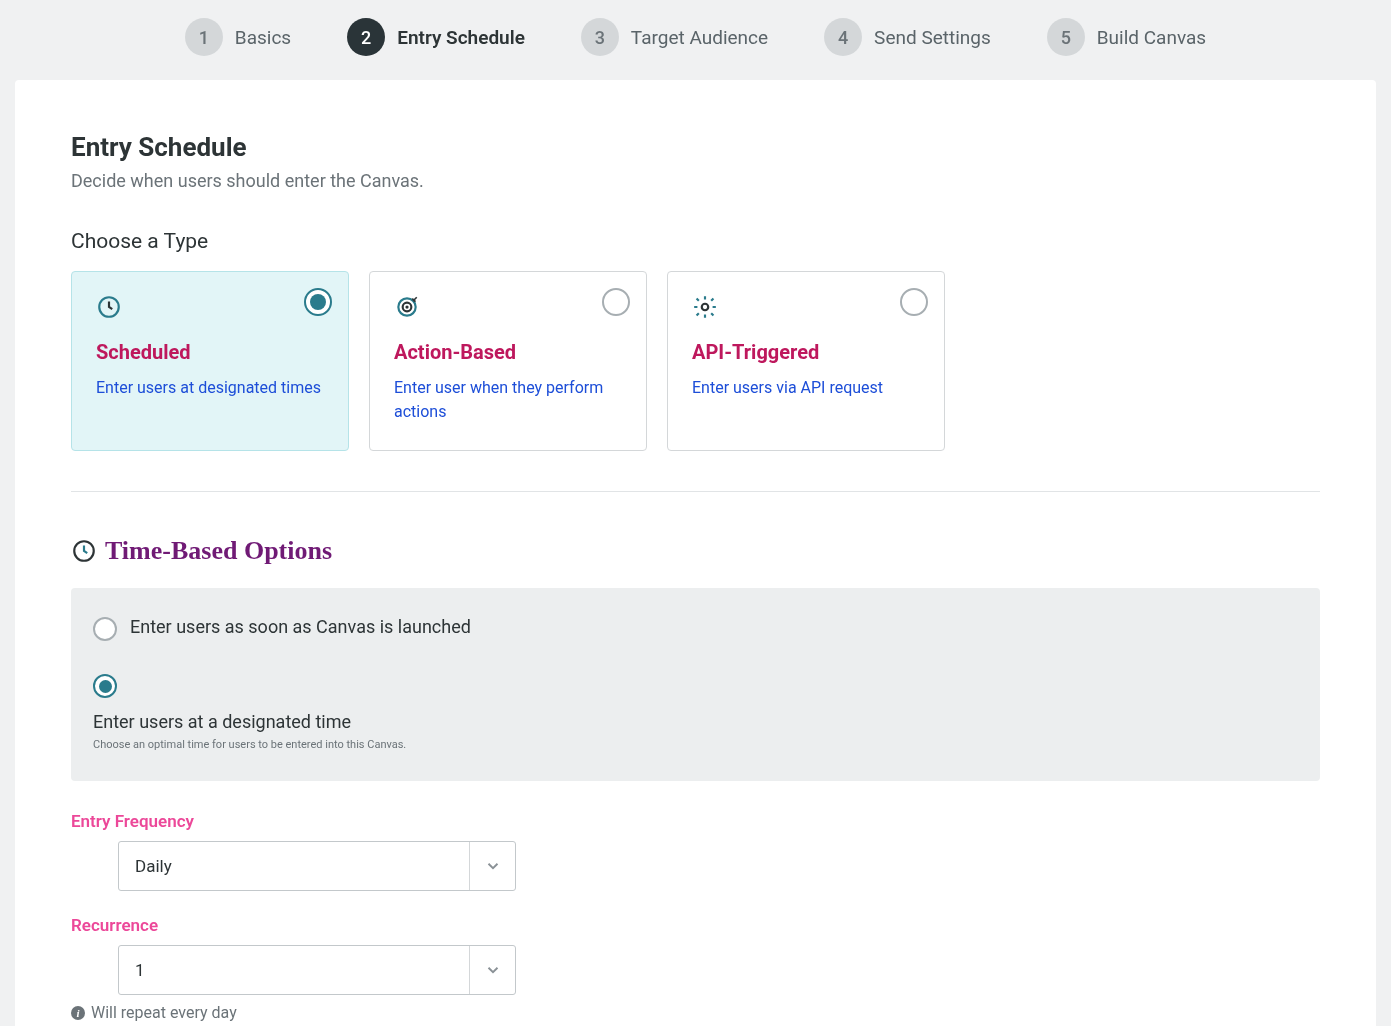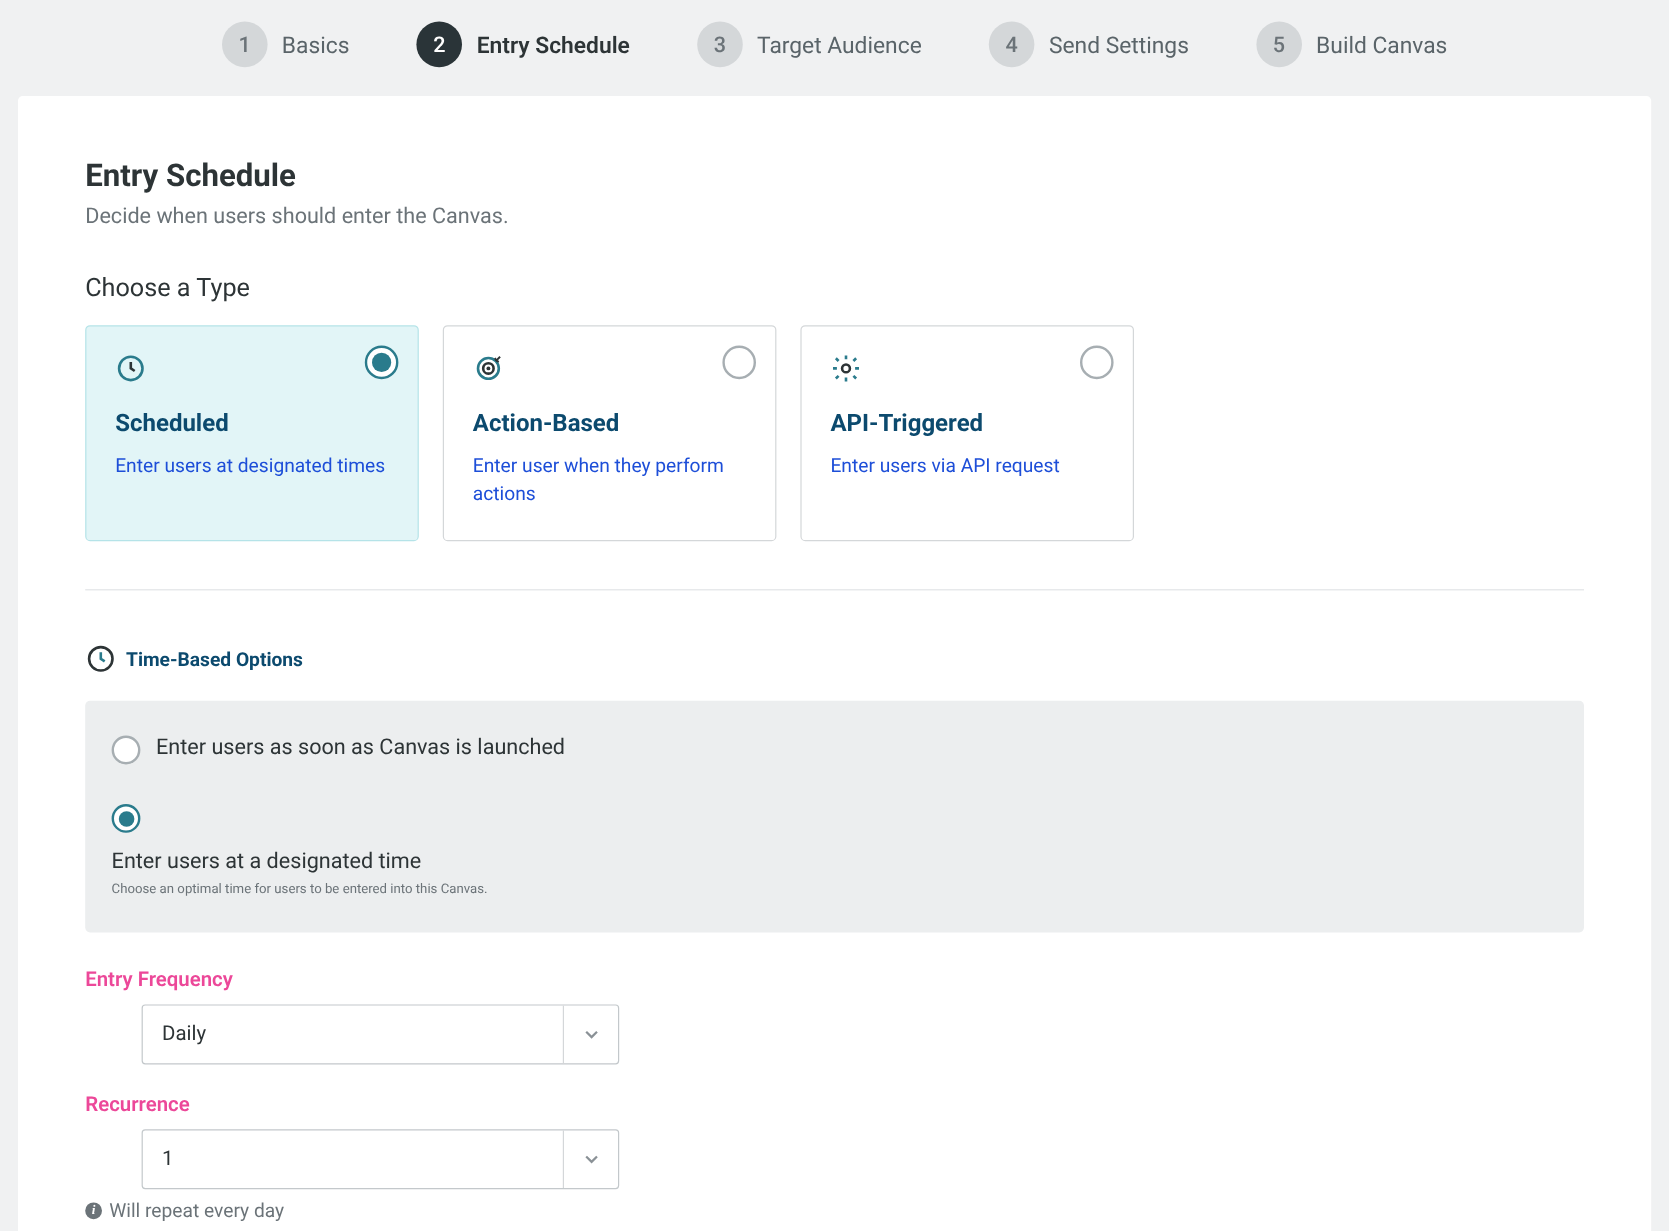--- a/index.html
+++ b/index.html
@@ -116,21 +116,21 @@
   width: 26px;
   height: 26px;
   margin-bottom: 20px;
   display: flex;
   align-items: center;
   justify-content: center;
 }
 .type-card-title {
   font-size: 20px;
   font-weight: 700;
-  color: #0c4a6e;
+  color: #be185d;
   margin-bottom: 12px;
 }
 .type-card-desc {
   font-size: 16px;
   color: #1d4ed8;
   line-height: 1.5;
 }
 .divider {
   border: none;
   border-top: 1px solid #e1e4e6;
@@ -140,23 +140,24 @@
   display: flex;
   align-items: center;
   gap: 8px;
   margin-bottom: 22px;
 }
 .section-header-with-icon .icon {
   width: 26px;
   height: 26px;
 }
 .section-header-with-icon .title {
-  font-size: 16px;
+  font-size: 26px;
   font-weight: 700;
-  color: #0c4a6e;
+  color: #701a75;
+  font-family: Liberation Serif, serif;
 }
 .radio-panel {
   background: #eceeef;
   padding: 22px 22px 24px 22px;
   border-radius: 4px;
   margin-bottom: 30px;
 }
 .radio-row {
   display: flex;
   align-items: flex-start;

